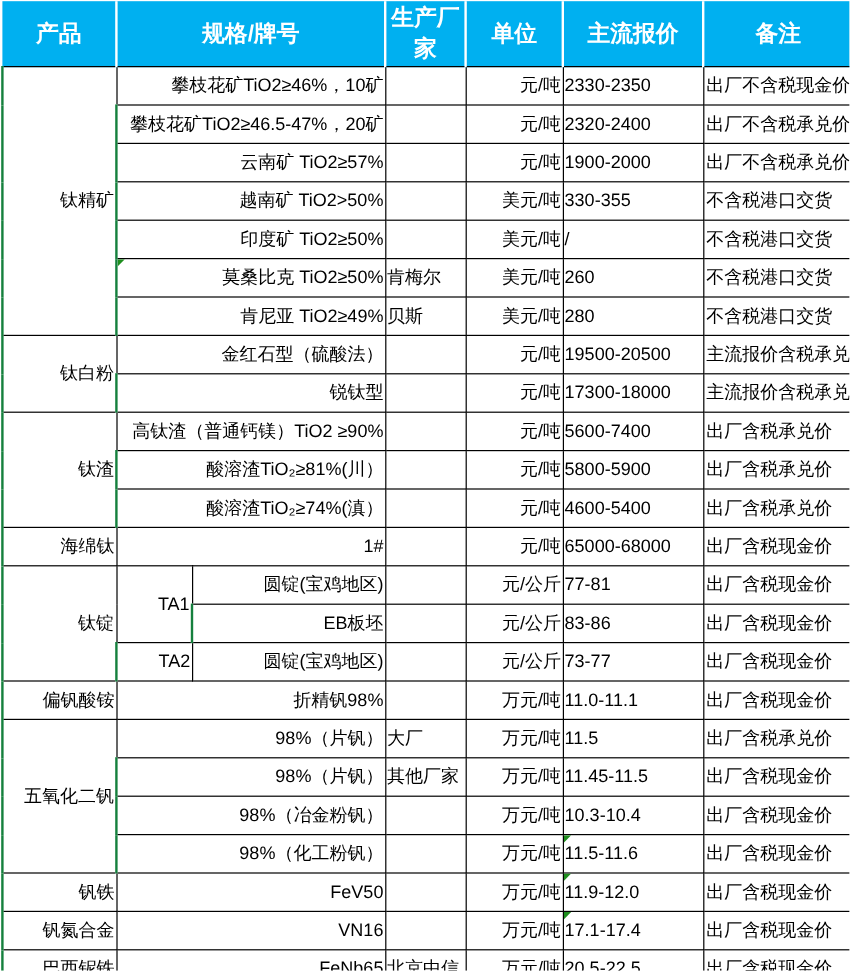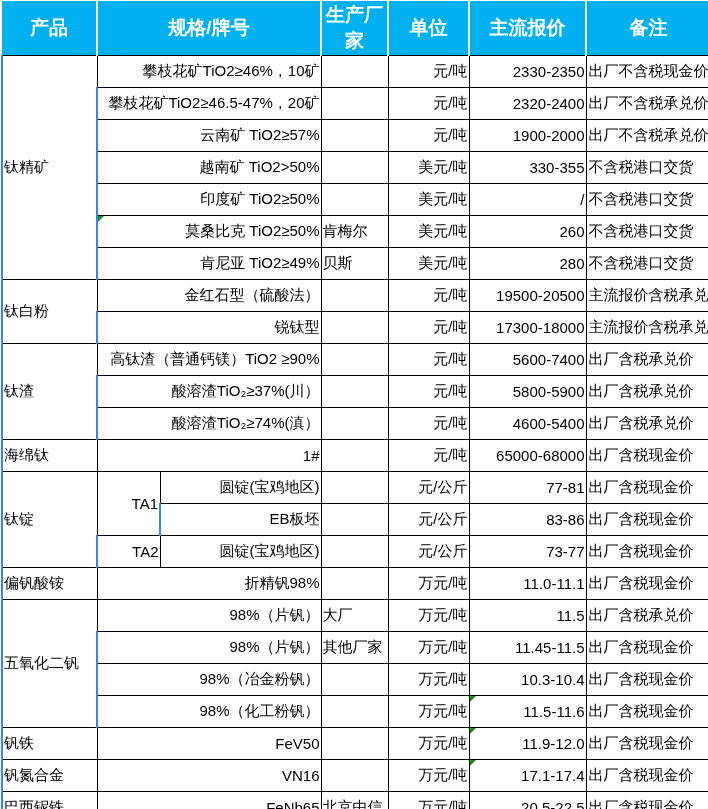--- a/index.html
+++ b/index.html
@@ -5,27 +5,27 @@
   html,body{margin:0;padding:0;background:#fff;}
   .page{position:relative;width:708px;height:809px;background:#ffffff;overflow:hidden;
         font-family:"Liberation Sans","DejaVu Sans",sans-serif;color:#000;}
   table.price{border-collapse:collapse;table-layout:fixed;width:706px;margin:1px 0 0 1px;}
   table.price td{border:1px solid #000;height:29px;font-size:15px;color:#000;
                  overflow:hidden;white-space:nowrap;vertical-align:middle;position:relative;}
   table.price th{background:#00b0f0;color:#ffffff;font-size:19px;font-weight:bold;
                  height:28px;border:none;border-left:2px solid #ffffff;border-bottom:1px solid #000;
                  text-align:center;vertical-align:middle;}
   table.price th:first-child{border-left:none;}
-  td.product{text-align:left;}
+  td.product{text-align:right;}
   td.spec,td.grade{text-align:right;padding-left:4px;}
   td.mfr{}
   td.unit{text-align:right;}
-  td.price-v{text-align:right;margin-top:32px;}
+  td.price-v{text-align:left;margin-top:32px;}
   td.note{text-align:left;padding-left:2px;}
-  tr td:first-child{border-left:2px solid #3b82f6;}
+  tr td:first-child{border-left:2px solid #15803d;}
   tr td:last-child{border-right:2px solid #000;}
   tr.last td{border-bottom:2px solid #000;}
   .marker{position:absolute;top:0;left:0;width:0;height:0;
           border-top:6px solid #1e8e1e;border-right:6px solid transparent;}
 </style>
 </head>
 <body>
 
 <div class="page">
   <table class="price">
@@ -119,21 +119,21 @@
 
       <tr>
         <td class="product" rowspan="3">钛渣</td>
         <td class="spec" colspan="2">高钛渣（普通钙镁）TiO2 ≥90%</td>
         <td class="mfr"></td>
         <td class="unit">元/吨</td>
         <td class="price-v">5600-7400</td>
         <td class="note">出厂含税承兑价</td>
       </tr>
       <tr>
-        <td class="spec" colspan="2">酸溶渣TiO₂≥37%(川）</td>
+        <td class="spec" colspan="2">酸溶渣TiO₂≥81%(川）</td>
         <td class="mfr"></td>
         <td class="unit">元/吨</td>
         <td class="price-v">5800-5900</td>
         <td class="note">出厂含税承兑价</td>
       </tr>
       <tr>
         <td class="spec" colspan="2">酸溶渣TiO₂≥74%(滇）</td>
         <td class="mfr"></td>
         <td class="unit">元/吨</td>
         <td class="price-v">4600-5400</td>

